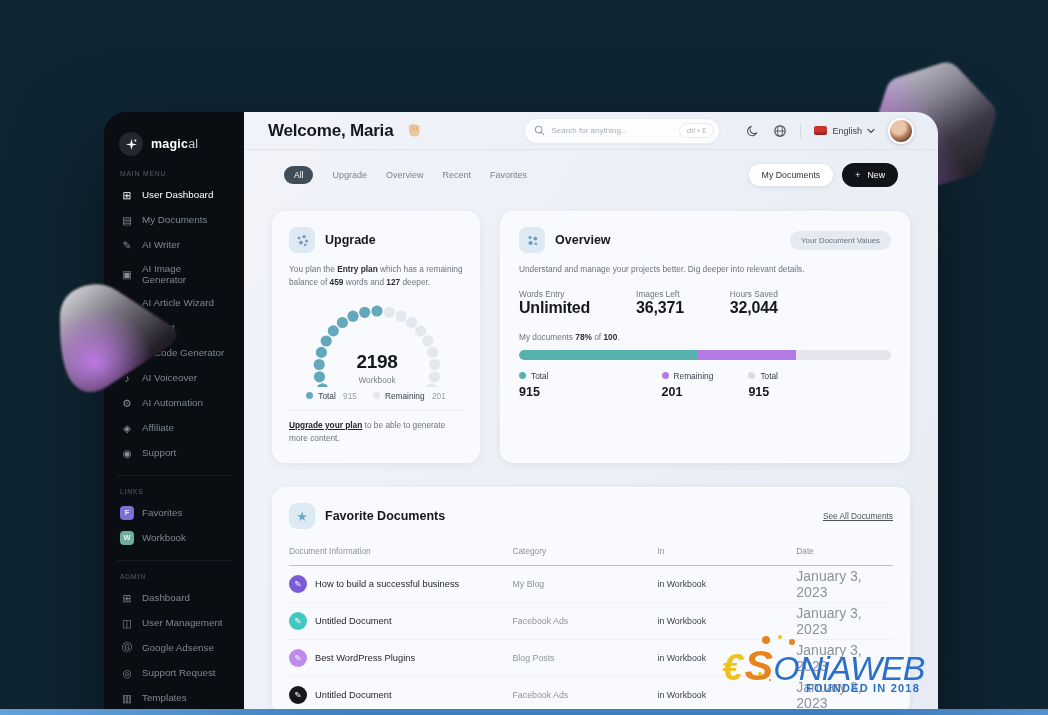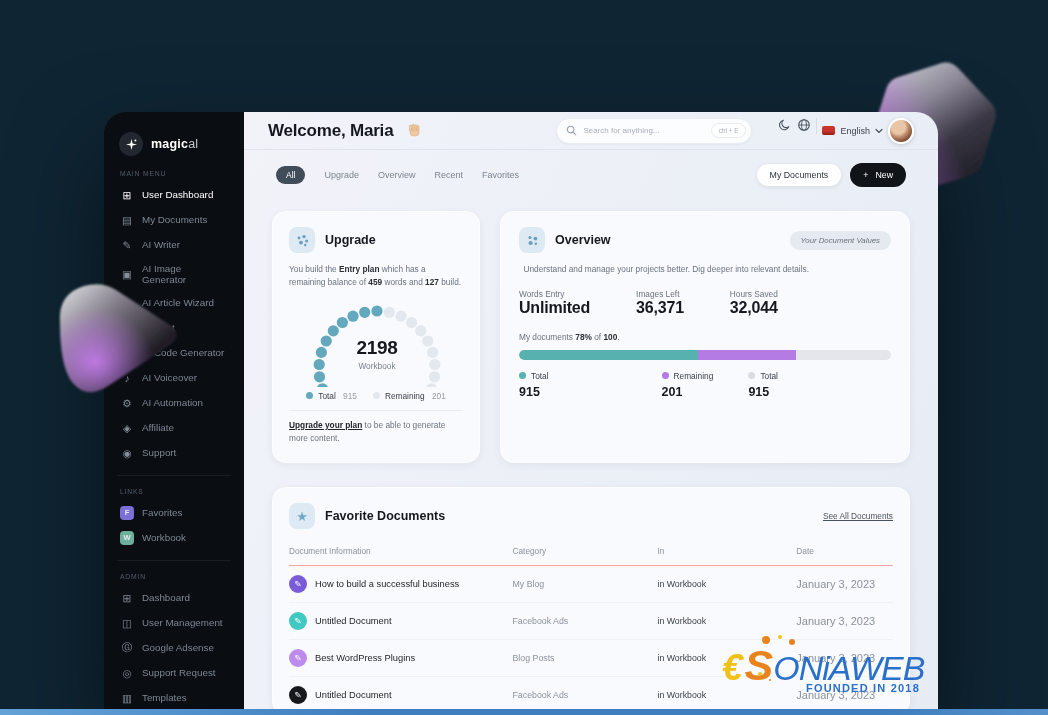--- a/index.html
+++ b/index.html
@@ -40,60 +40,60 @@
   
   .main { flex:1; background:linear-gradient(115deg,#f1f3f9 0%,#ebeff6 55%,#e7ebf3 100%); display:flex; flex-direction:column; position:relative; }
 
   .header { height:58px; display:flex; align-items:center; padding:0 24px; border-bottom:1px solid #dee4ec; gap:12px; }
   .welcome { font-size:17px; font-weight:bold; color:#15191f; letter-spacing:-.2px; white-space:nowrap; }
   .wave { margin-left:2px; }
   .search { margin-left:auto; width:196px; height:26px; background:#fcfdfe; border:1px solid #e8ecf2; border-radius:14px; display:flex; align-items:center; padding:0 5px 0 9px; gap:6px; box-shadow:0 1px 2px rgba(30,40,60,.04); }
   .search input { border:0; outline:0; background:transparent; flex:1; font-size:8px; color:#3a414b; font-family:"Liberation Sans",sans-serif; min-width:0; }
   .search input::placeholder { color:#a8afba; }
   .shortcut { font-size:6.3px; color:#a8afba; border:1px solid #e6eaf0; border-radius:9px; padding:3px 7px; white-space:nowrap; background:#fff; }
-  .hdr-icons { display:flex; gap:5px; margin-left:14px; }
+  .hdr-icons { display:flex; align-items:center; gap:13px; margin-left:14px; }
   .hdr-divider { width:1px; height:16px; background:#d6dce4; }
   .lang { display:flex; align-items:center; gap:5px; cursor:pointer; }
   .flag { width:13px; height:9px; border-radius:2px; background:linear-gradient(180deg,#c9342c 55%,#8e1f1a); position:relative; }
   .lang-label { font-size:9px; color:#3c434c; }
   .avatar { width:26px; height:26px; border-radius:50%; border:2px solid #fff; box-shadow:0 1px 4px rgba(20,30,45,.18);
     background:radial-gradient(circle at 38% 32%, #e9c6a8 0 34%, #b98263 52%, #6e4632 78%, #4a2d20); cursor:pointer; }
 
-  .tabsrow { display:flex; align-items:center; padding:13px 32px 0; gap:19px; }
+  .tabsrow { display:flex; align-items:center; padding:13px 40px 0; gap:19px; }
   .tab { font-size:9px; color:#7d848e; cursor:pointer; }
   .tab.active { background:#414c59; color:#fff; padding:4px 10px; border-radius:10px; font-size:8.5px; }
   .tab-actions { margin-left:auto; display:flex; align-items:center; gap:9px; }
   .btn-light { background:#fff; color:#2c323b; font-size:8.8px; padding:6px 13px; border-radius:12px; box-shadow:0 1px 4px rgba(25,35,55,.10); cursor:pointer; }
   .btn-dark { background:#101318; color:#fff; font-size:8.8px; padding:7px 13px; border-radius:14px; display:flex; gap:7px; align-items:center; cursor:pointer; }
 
   .content { padding:24px 28px 0; }
   .cards-row { display:flex; gap:20px; }
   .card { background:#f9fafd; border-radius:14px; border:1px solid rgba(255,255,255,.65); box-shadow:0 2px 8px rgba(25,39,55,.06); }
   .card-head { display:flex; align-items:center; gap:10px; }
   .icon-sq { width:26px; height:26px; border-radius:8px; background:#dde9f3; display:flex; align-items:center; justify-content:center; flex-shrink:0; }
   .card-title { font-size:12.5px; font-weight:bold; color:#15191f; }
 
   .upgrade-card { width:208px; height:252px; padding:15px 16px; flex-shrink:0; }
   .up-desc { margin-top:10px; font-size:8.3px; line-height:1.55; color:#6b7380; }
   .up-desc b { color:#2a2f36; }
   .gauge-wrap { position:relative; width:176px; margin:2px auto 0; height:96px; }
-  .gauge-center { position:absolute; left:0; right:0; top:46px; text-align:center; }
+  .gauge-center { position:absolute; left:0; right:0; top:60px; text-align:center; }
   .gauge-value { font-size:19px; font-weight:bold; color:#15191f; letter-spacing:-.3px; }
   .gauge-unit { font-size:8.3px; color:#79808b; margin-top:2px; }
   .legend { display:flex; justify-content:center; gap:16px; margin-top:4px; }
   .legend-item { display:flex; align-items:center; gap:5px; font-size:8.3px; color:#3a414b; }
   .dot { width:7px; height:7px; border-radius:50%; flex-shrink:0; }
   .legend-val { color:#959ca6; }
   .up-divider { border:0; border-top:1px solid #e8ecf1; margin:9px 0 8px; }
   .up-footer { font-size:8.3px; line-height:1.55; color:#6b7380; }
   .up-footer .link { color:#20252c; font-weight:bold; text-decoration:underline; cursor:pointer; }
 
   .overview-card { flex:1; height:252px; padding:15px 18px; }
-  .ov-badge { margin-left:auto; background:#e5eaf1; border-radius:10px; padding:5px 11px; font-size:7.8px; color:#6a7280; cursor:pointer;font-style:italic; }
-  .ov-desc { margin-top:10px; font-size:8.3px; line-height:1.55; color:#6b7380; max-width:290px;text-align:right; }
+  .ov-badge { margin-left:auto; background:#e5eaf1; border-radius:10px; padding:5px 11px; font-size:7.8px; color:#6a7280; cursor:pointer; }
+  .ov-desc { margin-top:10px; font-size:8.3px; line-height:1.55; color:#6b7380; max-width:290px; }
   .stats { display:flex; gap:46px; margin-top:13px; }
   .stat-label { font-size:8.3px; color:#6b7380; }
   .stat-value { font-size:16px; font-weight:bold; color:#15191f; margin-top:0; letter-spacing:-.2px; }
   .prog-label { margin-top:15px; font-size:8.3px; color:#6b7380; }
   .prog-label b { color:#2a2f36; }
   .bar { margin-top:8px; height:10px; border-radius:6px; background:#e4e6eb; overflow:hidden; display:flex; }
   .bar-seg:first-child { border-radius:6px 0 0 6px; }
   .ov-legend { display:flex; margin-top:11px; }
   .ov-legend .col { width:46%; }
   .ov-legend .col:nth-child(2){ width:28%; }
@@ -104,21 +104,21 @@
   .fav-link { margin-left:auto; font-size:8.3px; color:#4a525c; text-decoration:underline; cursor:pointer; }
   .table { margin-top:8px; }
   .thead, .trow { display:grid; grid-template-columns:37% 24% 23% 16%; align-items:center; }
   .thead { font-size:8.3px; color:#8b929c; padding:9px 0; border-bottom:1px solid #fca5a5; }
   .trow { height:37px; border-bottom:1px solid #eef1f5; cursor:pointer; }
   .doc-cell { display:flex; align-items:center; gap:8px; }
   .doc-icon { width:18px; height:18px; border-radius:50%; display:flex; align-items:center; justify-content:center; color:#fff; font-size:8.5px; flex-shrink:0; }
   .doc-title { font-size:9.3px; color:#22272e; }
   .cell-cat { font-size:8.8px; color:#8b929c; }
   .cell-in { font-size:8.8px; color:#3c434c; }
-  .cell-date { font-size:11px; color:#8b929c; }
+  .cell-date { font-size:14px; color:#8b929c; }
 
   
   .watermark { position:absolute; left:722px; top:644px; z-index:10; line-height:1; white-space:nowrap; }
   .wm-euro { font-size:37px; font-weight:bold; color:#f2c118; font-style:italic; }
   .wm-s { font-size:43px; font-weight:bold; color:#e8831d; font-style:italic; margin-left:2px; }
   .wm-rest { font-size:34px; font-weight:normal; color:#2a6fc9; font-style:italic; letter-spacing:-1px; }
   .wm-founded { font-size:11px; font-weight:bold; color:#2a6fc9; letter-spacing:1.2px; margin:-4px 0 0 84px; }
   .wm-dots { position:absolute; left:40px; top:-8px; width:8px; height:8px; border-radius:50%; background:#e8831d;
     box-shadow:14px -3px 0 -2px #f2c118, 26px 2px 0 -1px #e8831d, -6px 34px 0 -2px #f2c118, 4px 40px 0 -3px #e8831d; }
   .bottom-strip { position:absolute; left:0; right:0; bottom:0; height:6px; z-index:7;
@@ -344,21 +344,21 @@
               <svg width="13" height="13" viewBox="0 0 13 13" fill="#6d9ec0">
                 <circle cx="3" cy="4" r="1.4"></circle>
                   <circle cx="8" cy="2.6" r="1.7"></circle>
                   <circle cx="10.6" cy="7" r="1.5"></circle>
                   <circle cx="5" cy="8.6" r="1.9"></circle>
                   <circle cx="9.2" cy="11" r="1.2"></circle>
               </svg>
             </span>
             <span class="card-title">Upgrade</span>
           </div>
-          <div class="up-desc"><span>You build the </span><b>Entry plan</b><span> which has a remaining balance of </span><b>459</b><span> words and </span><b>127</b><span> build.</span></div>
+          <div class="up-desc"><span>You plan the </span><b>Entry plan</b><span> which has a remaining balance of </span><b>459</b><span> words and </span><b>127</b><span> deeper.</span></div>
           <div class="gauge-wrap">
             <svg class="dots" width="176" height="96" viewBox="0 0 176 96">
                 <circle cx="33.5" cy="97.8" r="5.6" fill="#63a8bd"></circle>
                 <circle cx="30.5" cy="85.8" r="5.6" fill="#63a8bd"></circle>
                 <circle cx="30.2" cy="73.5" r="5.6" fill="#63a8bd"></circle>
                 <circle cx="32.4" cy="61.4" r="5.6" fill="#63a8bd"></circle>
                 <circle cx="37.2" cy="50.0" r="5.6" fill="#63a8bd"></circle>
                 <circle cx="44.3" cy="39.9" r="5.6" fill="#63a8bd"></circle>
                 <circle cx="53.4" cy="31.5" r="5.6" fill="#63a8bd"></circle>
                 <circle cx="64.0" cy="25.2" r="5.6" fill="#63a8bd"></circle>

